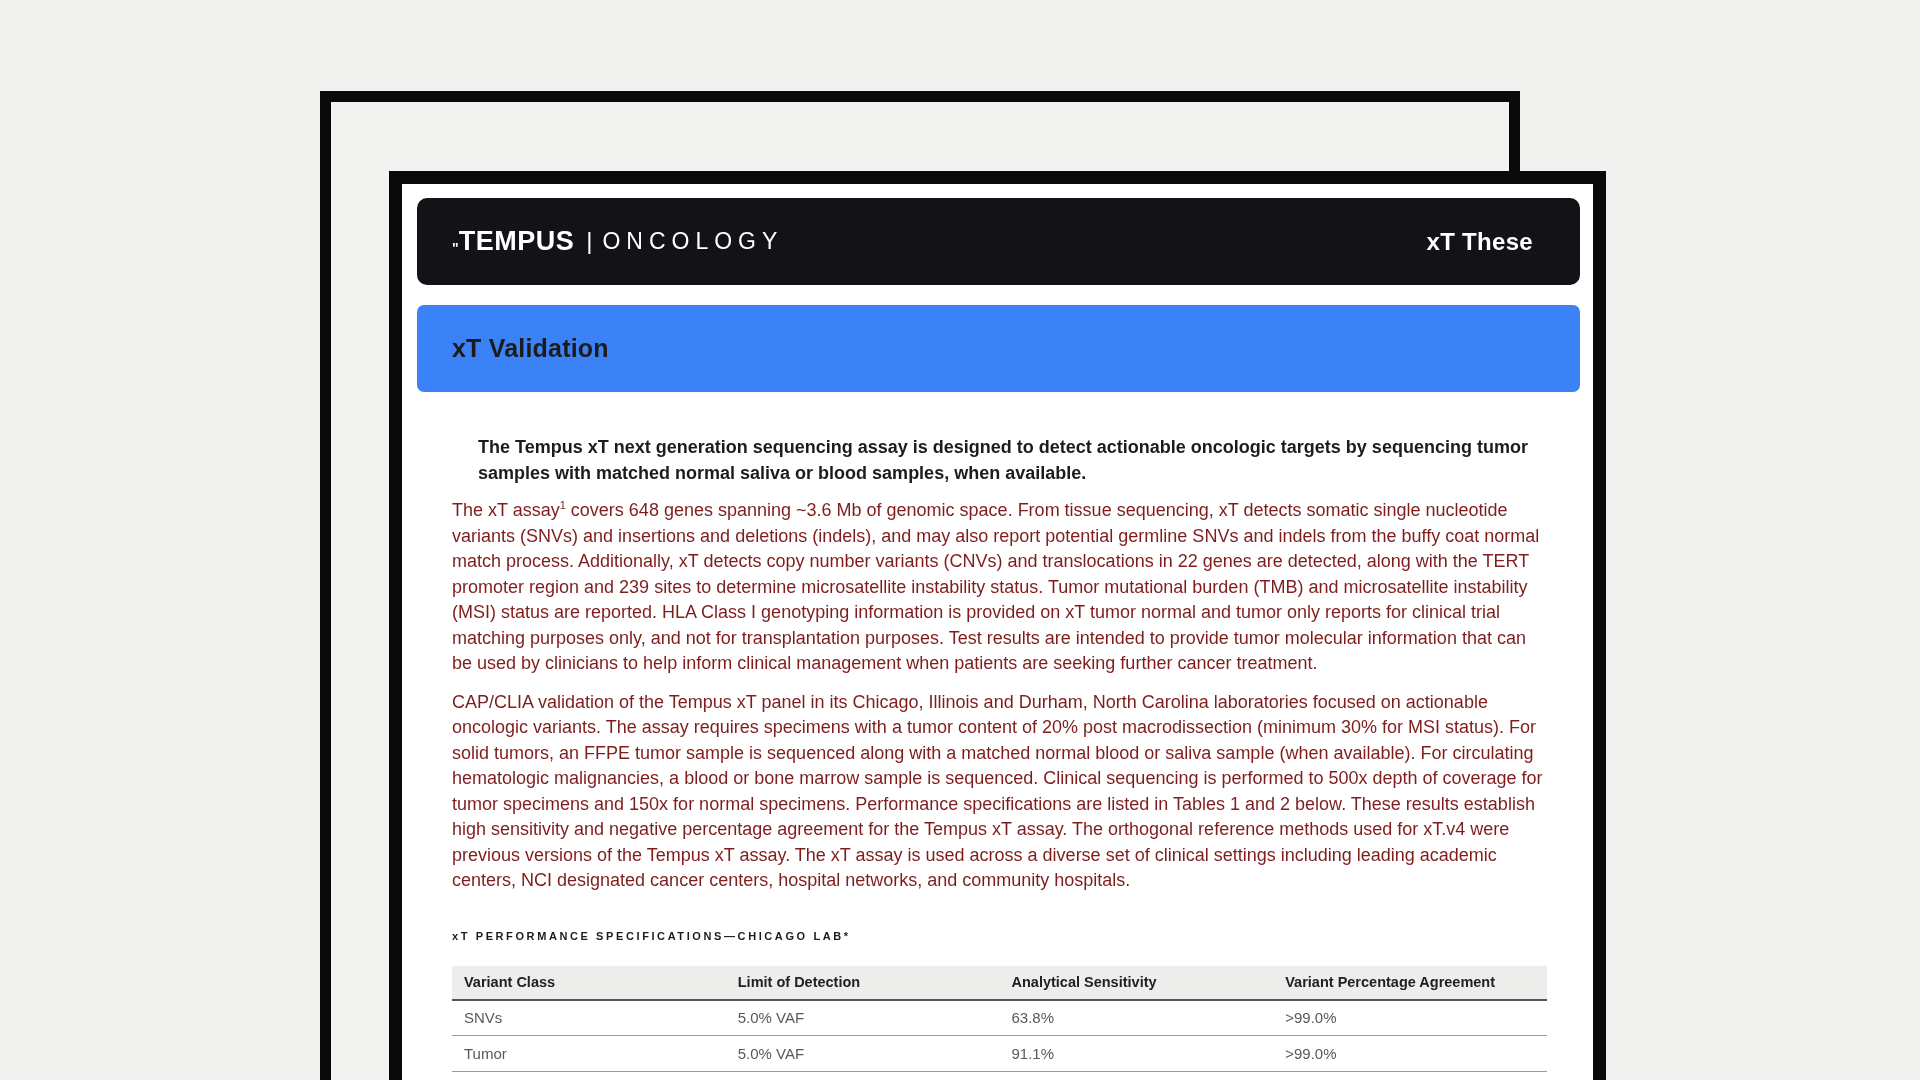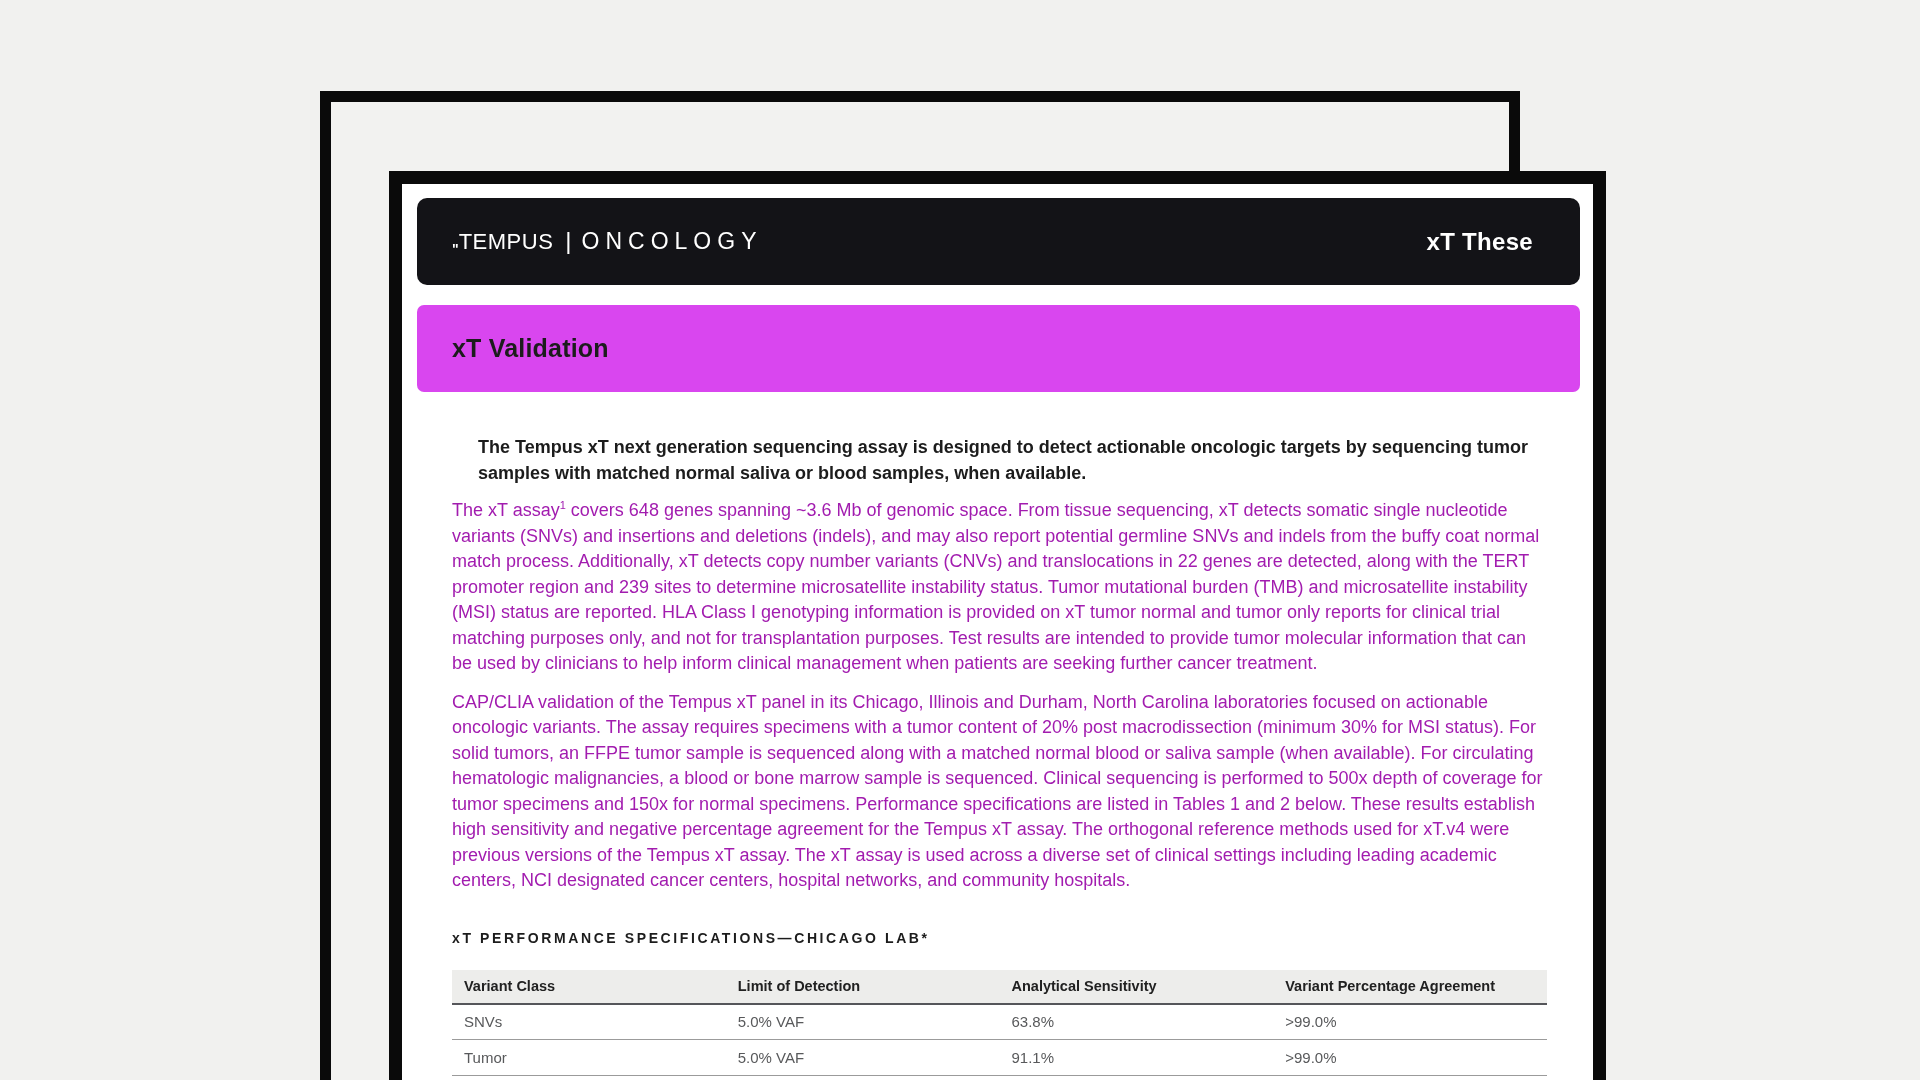--- a/index.html
+++ b/index.html
@@ -37,21 +37,21 @@
     padding: 0 47px 0 35px;
   }
   .logo { display: flex; align-items: center; color: #ffffff; }
   .logo-mark {
     font-size: 14px; font-weight: bold;
     align-self: flex-start;
     margin: 14px 2px 0 0;
     letter-spacing: -2px;
   }
   .logo-tempus {
-    font-size: 22px; font-weight: normal;
+    font-size: 27px; font-weight: bold;
     letter-spacing: 0.5px;
     text-align: right;
   }
   .logo-sep {
     font-size: 24px; font-weight: 300;
     margin: 0 10px 0 12px; color: #ffffff;
     position: relative; top: -1px;
   }
   .logo-division {
     font-size: 23px; font-weight: 500;
@@ -59,21 +59,21 @@
   }
   .assay-label {
     color: #ffffff;
     font-size: 24px; font-weight: bold;
     letter-spacing: 0.3px;
   }
 
   .title-bar {
     margin: 20px 13px 0 15px;
     height: 87px;
-    background: #d946ef;
+    background: #3b82f6;
     border-radius: 7px;
     display: flex;
     align-items: center;
     padding-left: 35px;
   }
   .title-bar h1 {
     font-size: 25px; font-weight: bold;
     color: #1c1c1c;
     letter-spacing: 0.2px;
   }
@@ -83,28 +83,28 @@
   .intro-bold {
     font-size: 18px; font-weight: bold;
     line-height: 25.5px;
     color: #1c1c1c;
     margin-bottom: 12px;
     margin-left: 26px;
   }
   .para {
     font-size: 18px;
     line-height: 25.5px;
-    color: #a21caf;
+    color: #7f1d1d;
     margin-bottom: 13px;
   }
   .para sup { font-size: 11px; vertical-align: super; line-height: 0; }
 
   .section-heading {
     margin-top: 36px;
-    font-size: 14px; font-weight: bold;
+    font-size: 11px; font-weight: bold;
     letter-spacing: 2.6px;
     color: #1c1c1c;
   }
 
   .spec-table {
     margin-top: 24px;
     width: 100%;
     border-collapse: collapse;
     table-layout: fixed;
   }

